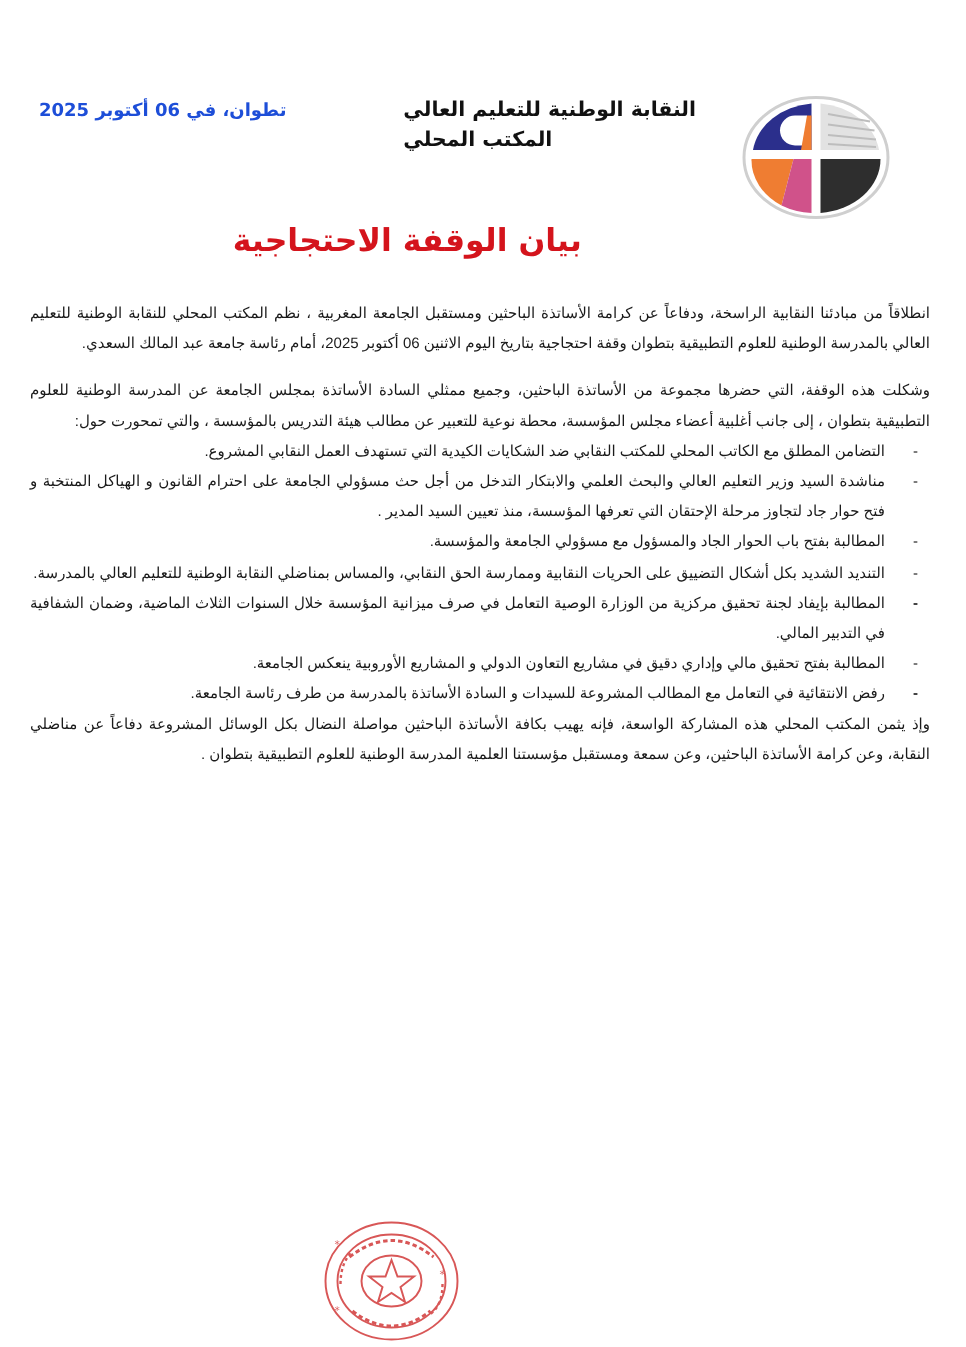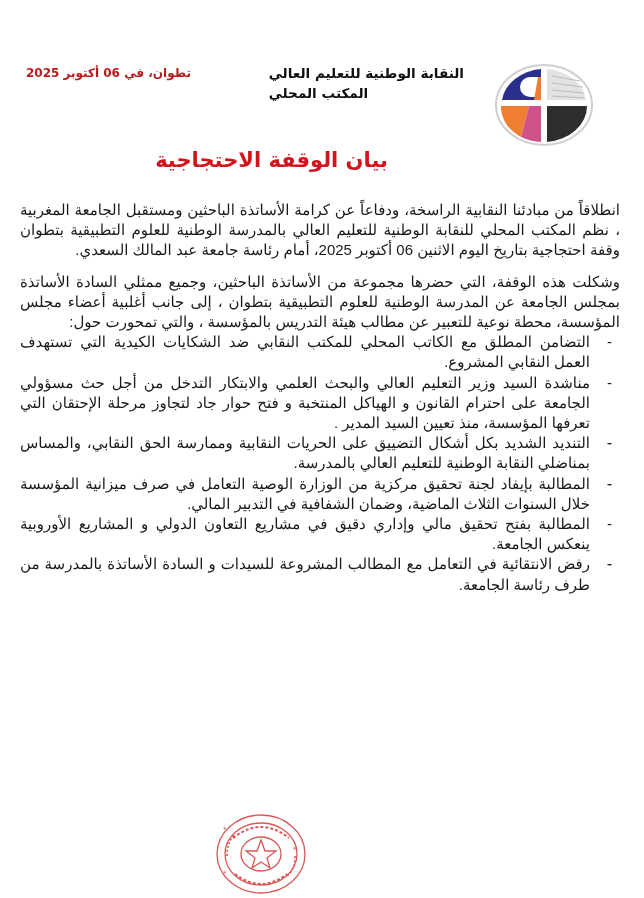--- a/index.html
+++ b/index.html
@@ -12,31 +12,31 @@
     
     .header { position: absolute; top: 63px; left: 20px; width: 604px; height: 80px; }
     .logo { position: absolute; right: 30px; top: 0; width: 100px; height: 84px; }
     .org {
       position: absolute; right: 160px; top: 0; direction: rtl; text-align: left;
       font-family: "DejaVu Sans", sans-serif; font-weight: bold; font-size: 13.6px; line-height: 20px; color: #111;
     }
     .org div { white-space: nowrap; }
     .date {
       position: absolute; left: 6px; top: 3px; direction: rtl;
-      font-family: "DejaVu Sans", sans-serif; font-weight: bold; font-size: 12px; color: #b91c1c; white-space: nowrap;
+      font-family: "DejaVu Sans", sans-serif; font-weight: bold; font-size: 12px; color: #1d4ed8; white-space: nowrap;
     }
 
     .title {
       position: absolute; top: 148px; left: 0; width: 543px; text-align: center; direction: rtl;
       font-family: "DejaVu Sans", sans-serif; font-weight: bold; font-size: 21px; color: #d4141c;
     }
 
     .body {
       position: absolute; top: 200px; left: 20px; width: 600px; direction: rtl; text-align: justify;
-      font-family: "Liberation Sans", sans-serif; font-size: 15px; line-height: 20.2px; color: #1a1a1a;
+      font-family: "Liberation Sans", sans-serif; font-size: 10px; line-height: 20.2px; color: #1a1a1a;
     }
     .body p { margin: 0; text-align: justify; text-align-last: right; }
     .p1 { margin-bottom: 11px !important; }
     .p2 { margin-bottom: 0; }
     ul.demands { list-style: none; margin: 0; padding: 0; }
     ul.demands li { position: relative; padding-right: 30px; text-align: justify; text-align-last: right; }
     ul.demands li .bullet { position: absolute; right: 8px; top: 0; }
     .p3 { margin-top: 0; margin-bottom: 7px !important; }
 
     .stamp { position: absolute; left: 213px; top: 812px; width: 96px; height: 84px; }
@@ -73,28 +73,29 @@
   </div>
 
   <div class="title">بيان الوقفة الاحتجاجية</div>
 
   <div class="body">
     <p class="p1">انطلاقاً من مبادئنا النقابية الراسخة، ودفاعاً عن كرامة الأساتذة الباحثين ومستقبل الجامعة المغربية ، نظم المكتب المحلي للنقابة الوطنية للتعليم العالي بالمدرسة الوطنية للعلوم التطبيقية بتطوان وقفة احتجاجية بتاريخ اليوم الاثنين 06 أكتوبر 2025، أمام رئاسة جامعة عبد المالك السعدي.</p>
     <p class="p2">وشكلت هذه الوقفة، التي حضرها مجموعة من الأساتذة الباحثين، وجميع ممثلي السادة الأساتذة بمجلس الجامعة عن المدرسة الوطنية للعلوم التطبيقية بتطوان ، إلى جانب أغلبية أعضاء مجلس المؤسسة، محطة نوعية للتعبير عن مطالب هيئة التدريس بالمؤسسة ، والتي تمحورت حول:</p>
     <ul class="demands">
       <li><span class="bullet">-</span><span>التضامن المطلق مع الكاتب المحلي للمكتب النقابي ضد الشكايات الكيدية التي تستهدف العمل النقابي المشروع.</span></li>
       <li><span class="bullet">-</span><span>مناشدة السيد وزير التعليم العالي والبحث العلمي والابتكار التدخل من أجل حث مسؤولي الجامعة على احترام القانون و الهياكل المنتخبة و فتح حوار جاد لتجاوز مرحلة الإحتقان التي تعرفها المؤسسة، منذ تعيين السيد المدير .</span></li>
-      <li><span class="bullet">-</span></li>
+      <li><span class="bullet">-</span><span>المطالبة بفتح باب الحوار الجاد والمسؤول مع مسؤولي الجامعة والمؤسسة.</span></li>
       <li><span class="bullet">-</span><span>التنديد الشديد بكل أشكال التضييق على الحريات النقابية وممارسة الحق النقابي، والمساس بمناضلي النقابة الوطنية للتعليم العالي بالمدرسة.</span></li>
       <li><span class="bullet">-</span></li>
       <li><span class="bullet">-</span><span>المطالبة بإيفاد لجنة تحقيق مركزية من الوزارة الوصية التعامل في صرف ميزانية المؤسسة خلال السنوات الثلاث الماضية، وضمان الشفافية في التدبير المالي.</span></li>
       <li><span class="bullet">-</span><span>المطالبة بفتح تحقيق مالي وإداري دقيق في مشاريع التعاون الدولي و المشاريع الأوروبية ينعكس الجامعة.</span></li>
       <li><span class="bullet">-</span></li>
       <li><span class="bullet">-</span><span>رفض الانتقائية في التعامل مع المطالب المشروعة للسيدات و السادة الأساتذة بالمدرسة من طرف رئاسة الجامعة.</span></li>
     </ul>
+    <p>وإذ يثمن المكتب المحلي هذه المشاركة الواسعة، فإنه يهيب بكافة الأساتذة الباحثين مواصلة النضال بكل الوسائل المشروعة دفاعاً عن مناضلي النقابة، وعن كرامة الأساتذة الباحثين، وعن سمعة ومستقبل مؤسستنا العلمية المدرسة الوطنية للعلوم التطبيقية بتطوان .</p>
   </div>
 
   <svg class="stamp" viewBox="0 0 96 84">
     <g fill="none" stroke="#d23a3a" stroke-width="1.3" opacity="0.85">
       <ellipse cx="48" cy="42" rx="44" ry="39"></ellipse>
       <ellipse cx="48" cy="42" rx="36" ry="31"></ellipse>
       <ellipse cx="48" cy="42" rx="20" ry="17"></ellipse>
       <polygon points="48,28 52,39 63,39 54,46 57,56 48,50 39,56 42,46 33,39 44,39"></polygon>
       <path d="M20 26 Q48 4 76 26" stroke-dasharray="3 2" stroke-width="2"></path>
       <path d="M22 62 Q48 82 74 62" stroke-dasharray="3 2" stroke-width="2"></path>

